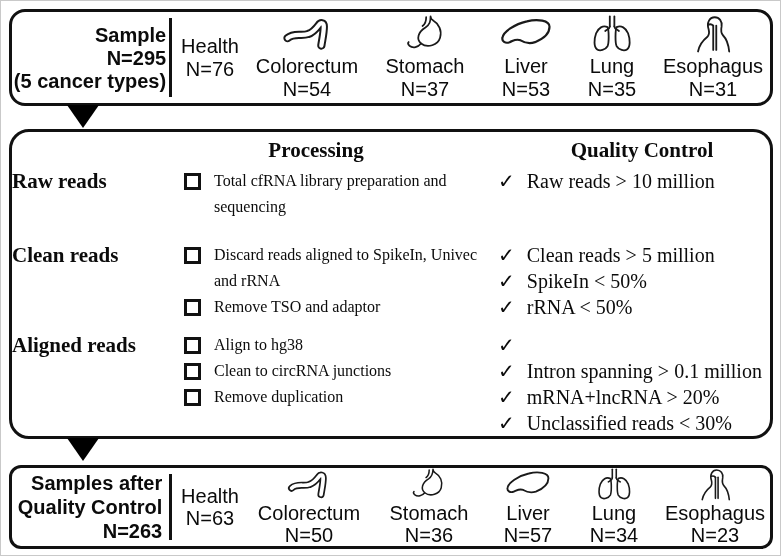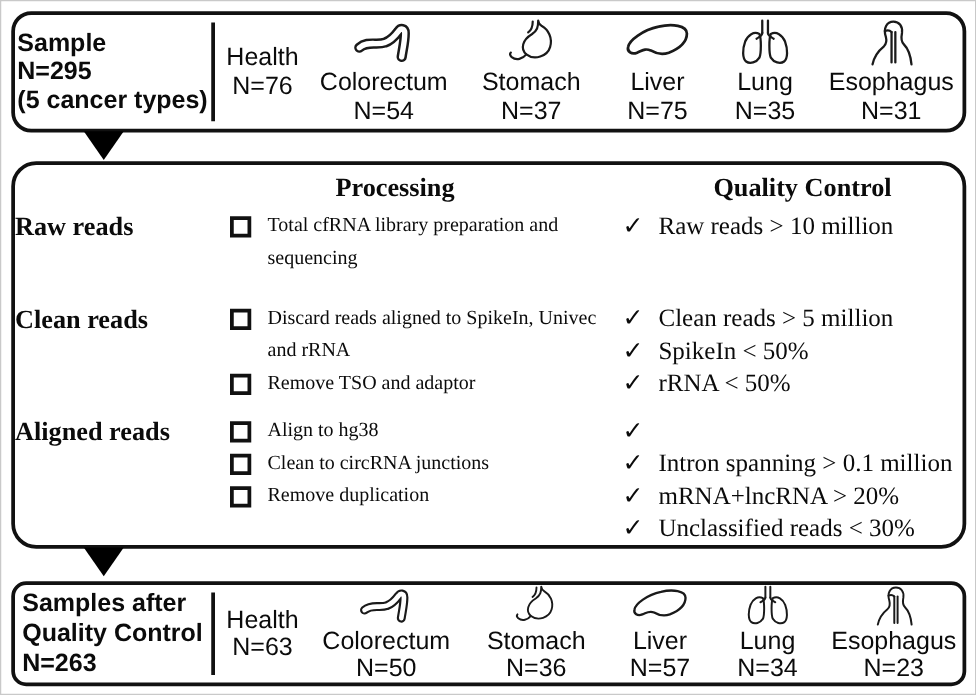--- a/index.html
+++ b/index.html
@@ -18,21 +18,21 @@
 
   .arrow{
     position:absolute; width:0; height:0;
     border-left:16px solid transparent; border-right:16px solid transparent;
     border-top:23px solid #000;
   }
 
   
   .box-label{
     position:absolute; left:78px; top:50%; transform:translate(-50%,-50%);
-    font-weight:700; text-align:left; white-space:nowrap;
+    font-weight:700; text-align:right; white-space:nowrap;
   }
   .box.top .box-label{ font-size:20px; line-height:23px; }
   .box.bottom .box-label{ font-size:20px; line-height:24px; }
   .vdiv{ position:absolute; left:157px; top:6px; bottom:6px; width:3px; background:#111; }
 
   .organ-col{
     position:absolute; top:50%; transform:translate(-50%,-50%);
     display:flex; flex-direction:column; align-items:center;
     text-align:center; white-space:nowrap; font-size:20px;
   }
@@ -122,21 +122,21 @@
           <use href="#sym-stomach"></use>
         </svg>
       <div>Stomach</div>
       <div>N=37</div>
     </div>
     <div class="organ-col" style="left:514px">
       <svg class="organ-icon" viewBox="0 0 64 42">
           <use href="#sym-liver"></use>
         </svg>
       <div>Liver</div>
-      <div>N=75</div>
+      <div>N=53</div>
     </div>
     <div class="organ-col" style="left:600px">
       <svg class="organ-icon" viewBox="0 0 56 50">
           <use href="#sym-lung"></use>
         </svg>
       <div>Lung</div>
       <div>N=35</div>
     </div>
     <div class="organ-col" style="left:701px">
       <svg class="organ-icon" viewBox="0 0 56 50">

